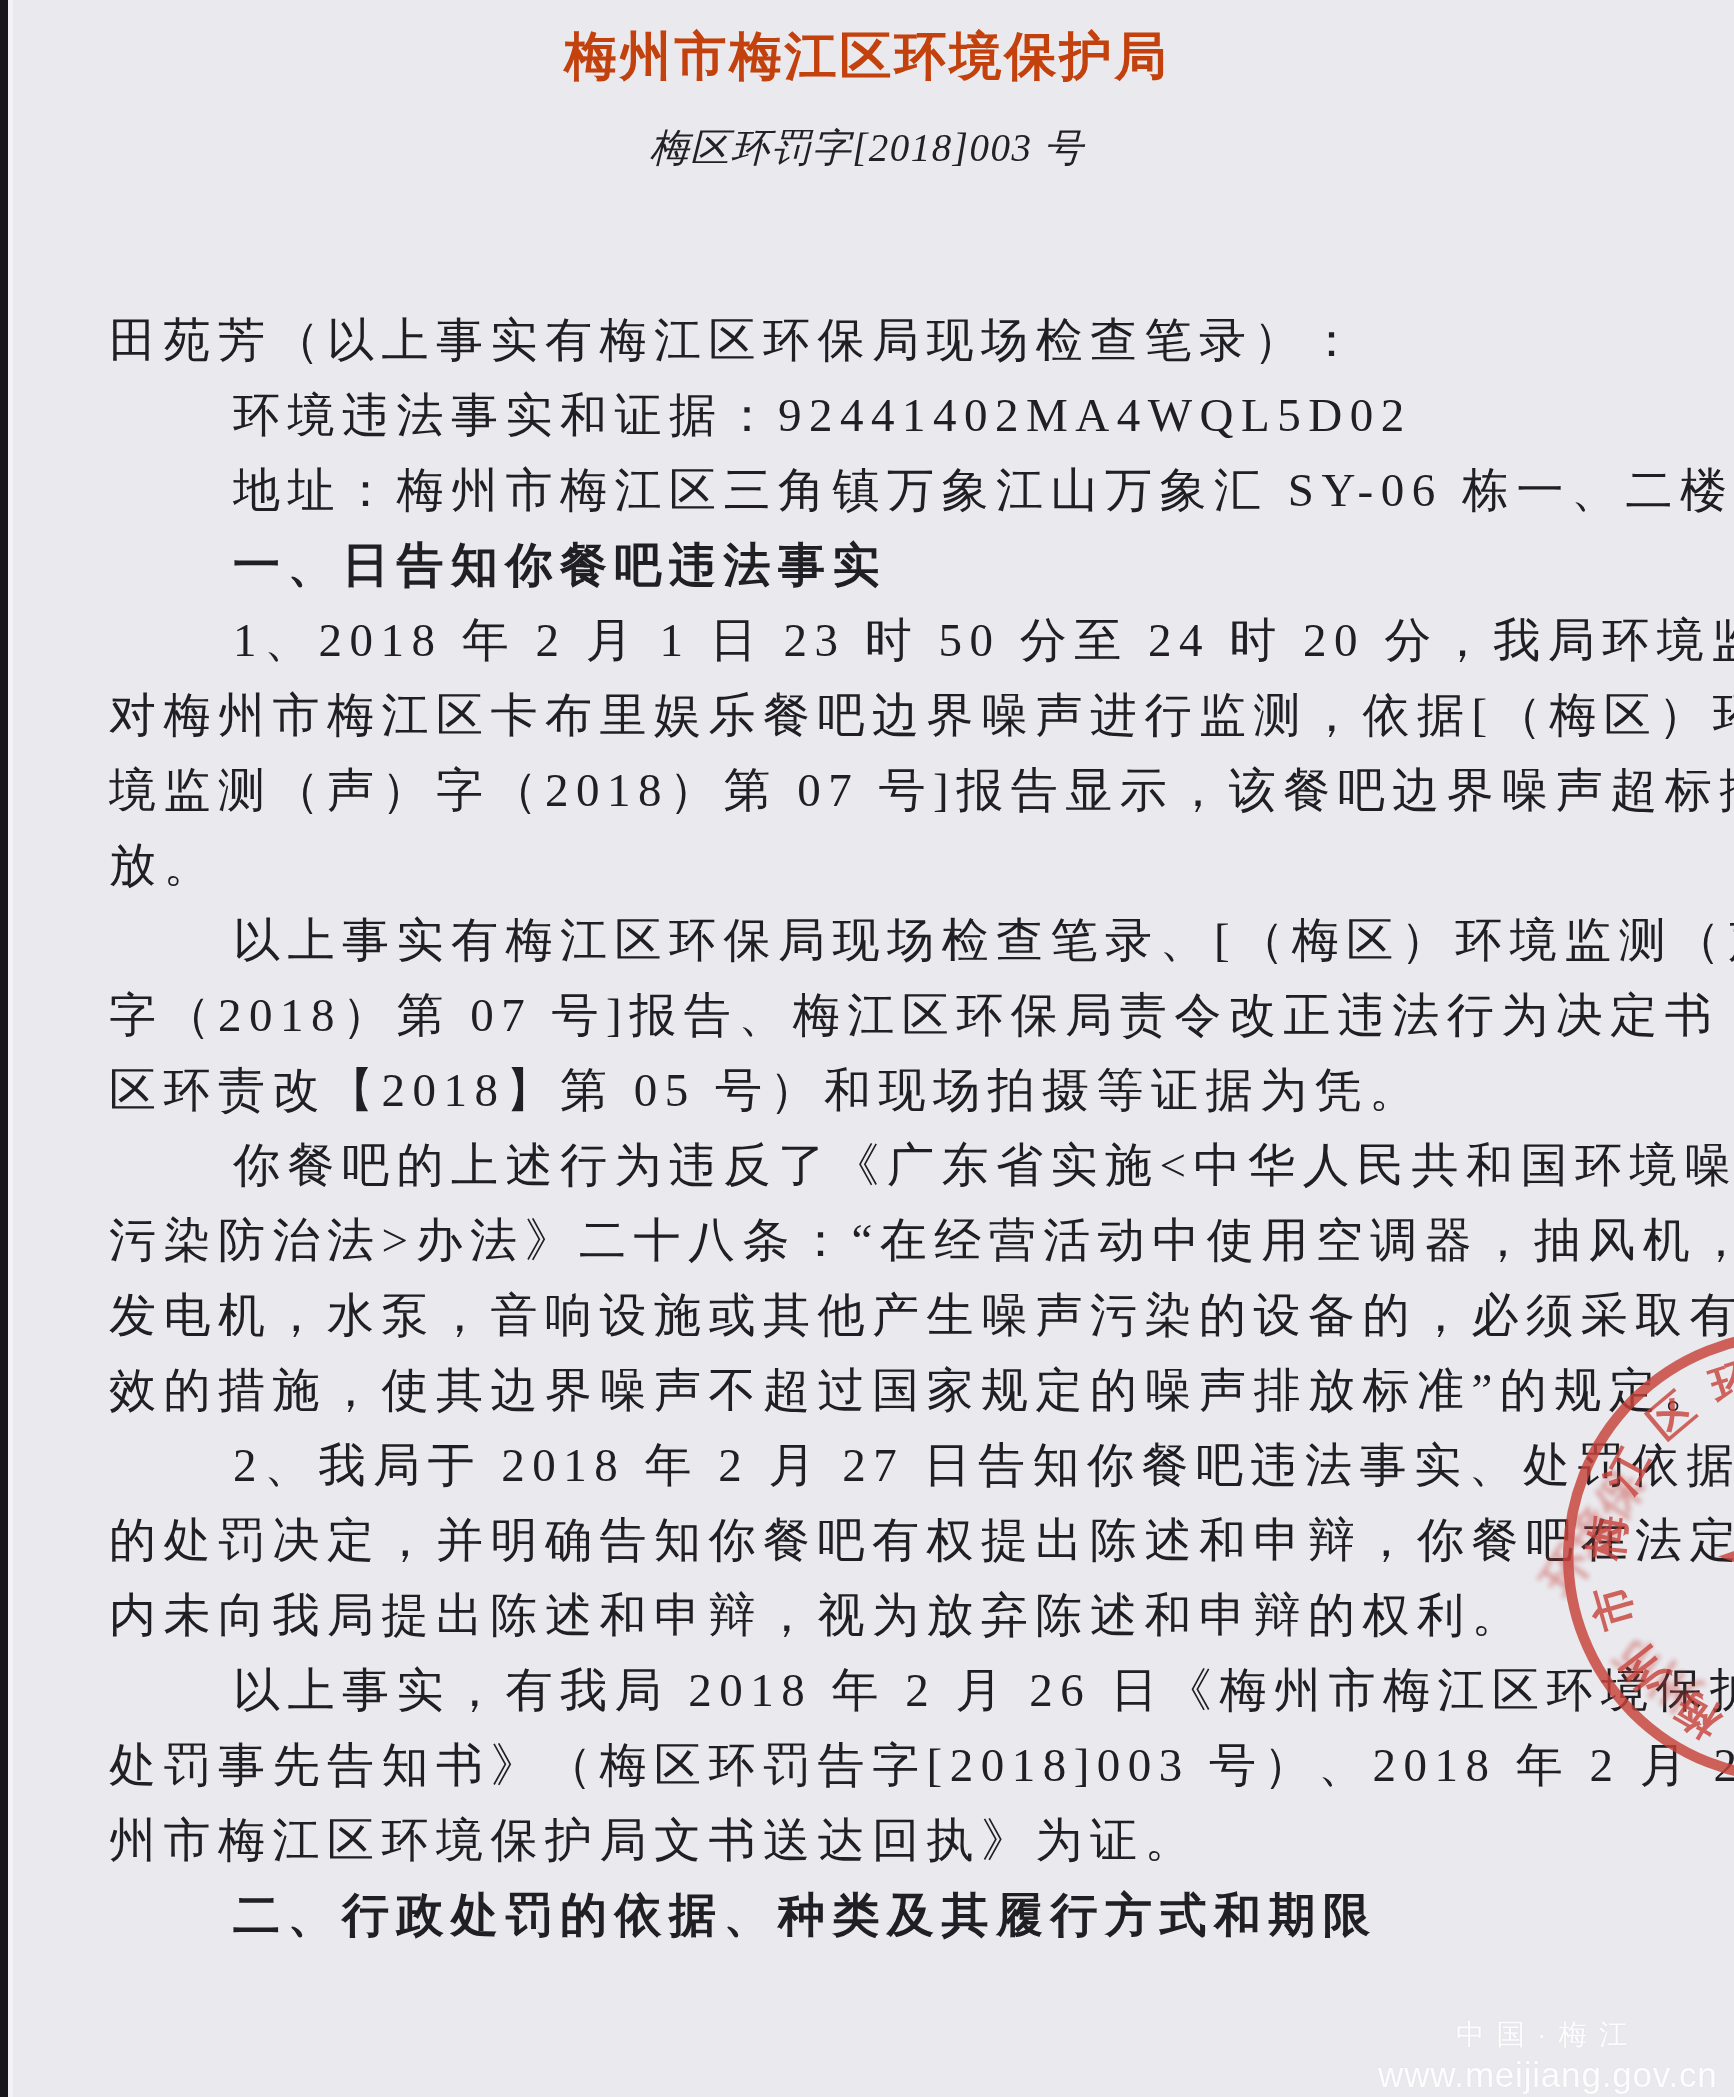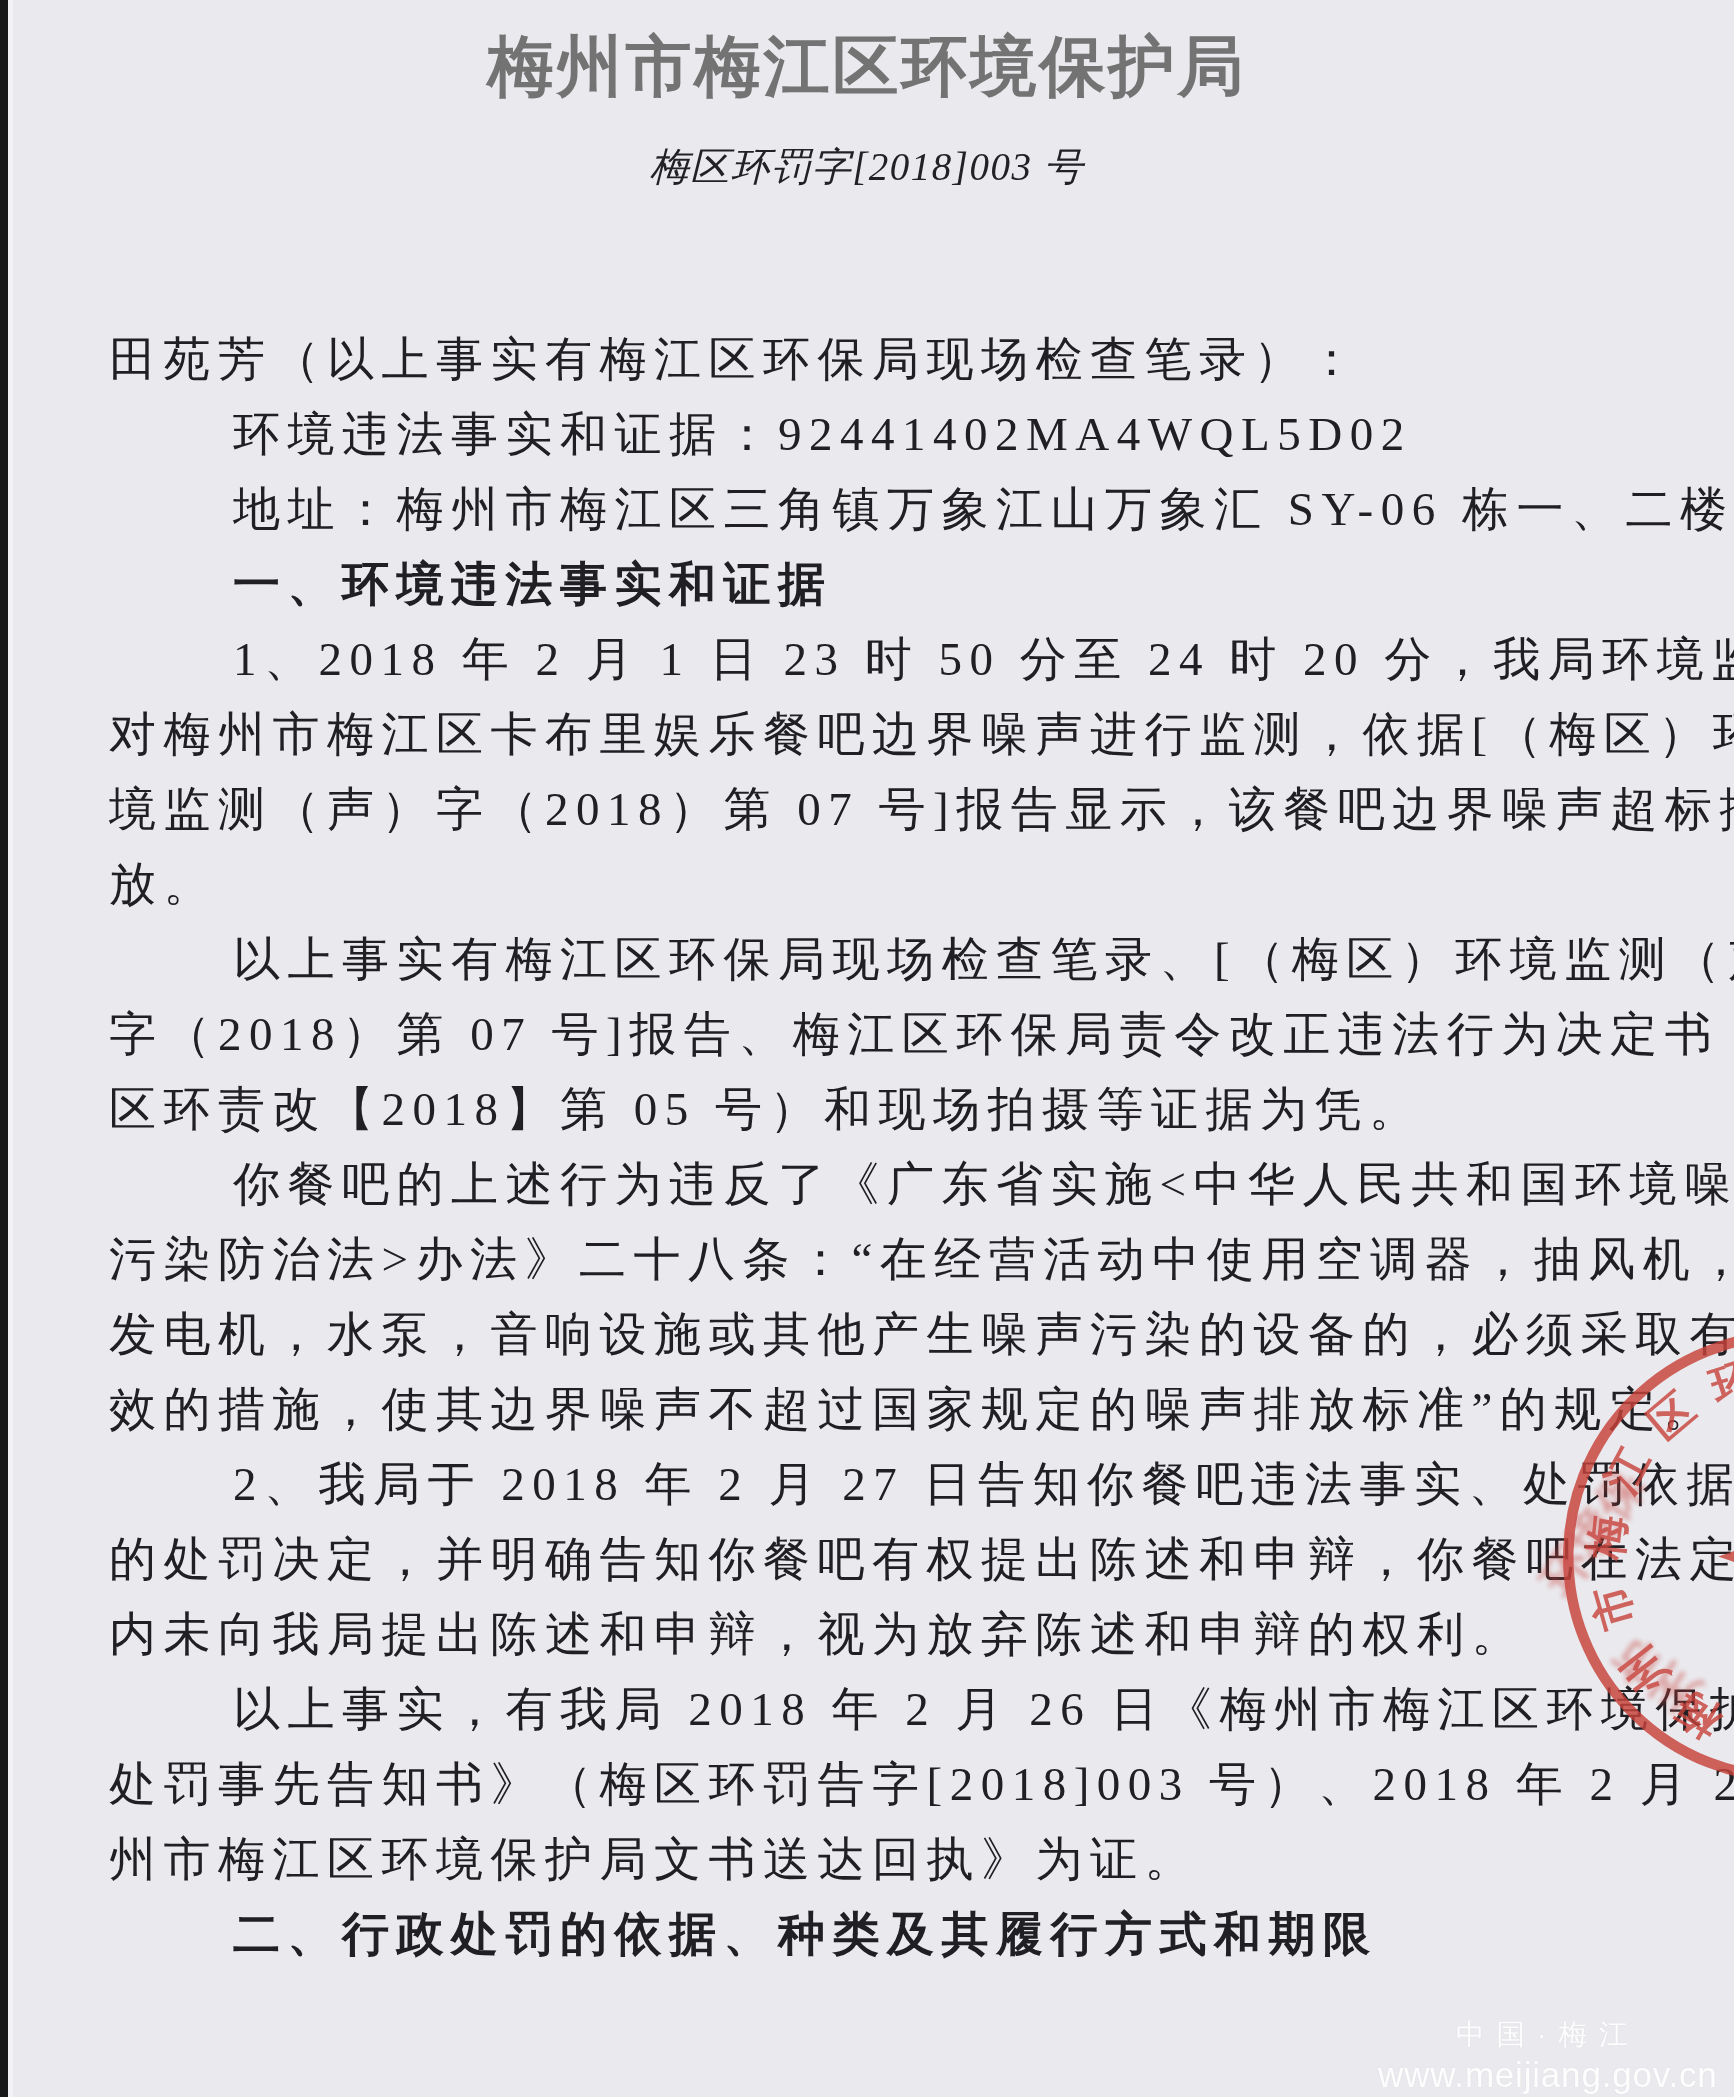--- a/index.html
+++ b/index.html
@@ -18,25 +18,25 @@
   }
   .scan-edge-light{
     position:absolute;left:7.5px;top:0;bottom:0;width:5.3px;
     background:#f2f2f5;
   }
   .doc-header{
     padding-top:21px;
     text-align:center;
   }
   .doc-title{
-    font-size:66px;
+    font-size:52px;
     font-weight:700;
     line-height:1.40;
     letter-spacing:3px;
-    color:#737373;
+    color:#c2410c;
     margin:0;
   }
   .doc-number{
     margin-top:27px;
     font-size:39px;
     letter-spacing:1.5px;
     color:#222226;
     font-style:italic;
   }
   .doc-body{
@@ -89,21 +89,21 @@
     <div class="doc-title">
       <div>梅州市梅江区环境保护局</div>
     </div>
     <div class="doc-number">梅区环罚字[2018]003 号</div>
   </div>
 
   <div class="doc-body">
     <div class="line">田苑芳（以上事实有梅江区环保局现场检查笔录）：</div>
     <div class="line indent">环境违法事实和证据：92441402MA4WQL5D02</div>
     <div class="line indent">地址：梅州市梅江区三角镇万象江山万象汇 SY-06 栋一、二楼</div>
-    <div class="line indent bold">一、环境违法事实和证据</div>
+    <div class="line indent bold">一、日告知你餐吧违法事实</div>
     <div class="line indent">1、2018 年 2 月 1 日 23 时 50 分至 24 时 20 分，我局环境监测人员</div>
     <div class="line">对梅州市梅江区卡布里娱乐餐吧边界噪声进行监测，依据[（梅区）环</div>
     <div class="line">境监测（声）字（2018）第 07 号]报告显示，该餐吧边界噪声超标排</div>
     <div class="line">放。</div>
     <div class="line indent">以上事实有梅江区环保局现场检查笔录、[（梅区）环境监测（声）</div>
     <div class="line">字（2018）第 07 号]报告、梅江区环保局责令改正违法行为决定书（梅</div>
     <div class="line">区环责改【2018】第 05 号）和现场拍摄等证据为凭。</div>
     <div class="line indent">你餐吧的上述行为违反了《广东省实施&lt;中华人民共和国环境噪声</div>
     <div class="line">污染防治法&gt;办法》二十八条：“在经营活动中使用空调器，抽风机，</div>
     <div class="line">发电机，水泵，音响设施或其他产生噪声污染的设备的，必须采取有</div>

